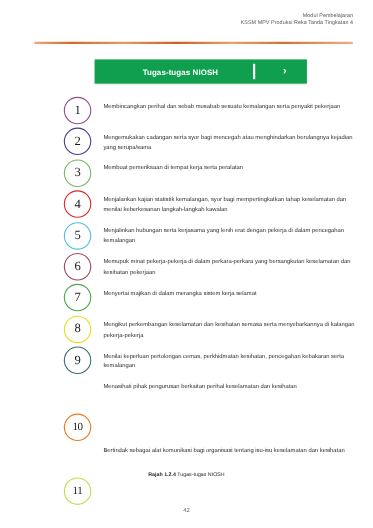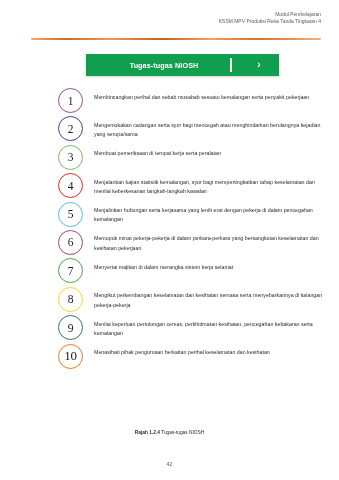--- a/index.html
+++ b/index.html
@@ -116,21 +116,21 @@
     border: 1.6px solid #999;
     background: #ffffff;
     display: flex;
     align-items: center;
     justify-content: center;
     font-family: "Liberation Serif", serif;
     font-size: 11.5px;
     color: #1a1a1a;
     box-sizing: border-box;
   }
-  .badge.two-digit { font-size: 13px; letter-spacing: -.3px; }
+  .badge.two-digit { font-size: 10px; letter-spacing: -.3px; margin-top: 32px; }
 
   .row-text {
     flex: 1;
     padding-left: 11px;
     padding-top: 4.5px;
     font-size: 5.3px;
     line-height: 1.75;
     color: #2b2b2b;
     padding-right: 2px;
   }
@@ -212,20 +212,24 @@
         <div class="row-text">Mengikut perkembangan keselamatan dan kesihatan semasa serta menyebarkannya di kalangan pekerja-pekerja</div>
       </div>
       <div class="row">
         <div class="badge" style="border-color: rgb(63, 107, 115);">9</div>
         <div class="row-text">Menilai keperluan pertolongan cemas, perkhidmatan kesihatan, pencegahan kebakaran serta kemalangan</div>
       </div>
       <div class="row">
         <div class="badge two-digit" style="border-color: rgb(236, 123, 31);">10</div>
         <div class="row-text">Menasihati pihak pengurusan berkaitan perihal keselamatan dan kesihatan</div>
       </div>
+      <div class="row">
+        <div class="badge two-digit" style="border-color: rgb(200, 217, 78);">11</div>
+        <div class="row-text">Bertindak sebagai alat komunikasi bagi organisasi tentang isu-isu keselamatan dan kesihatan</div>
+      </div>
     </div>
 
   <div class="caption">
     <b>Rajah 1.2.4</b><span> Tugas-tugas NIOSH</span>
   </div>
 
   <div class="pageno">42</div>
 
 </div>
 

